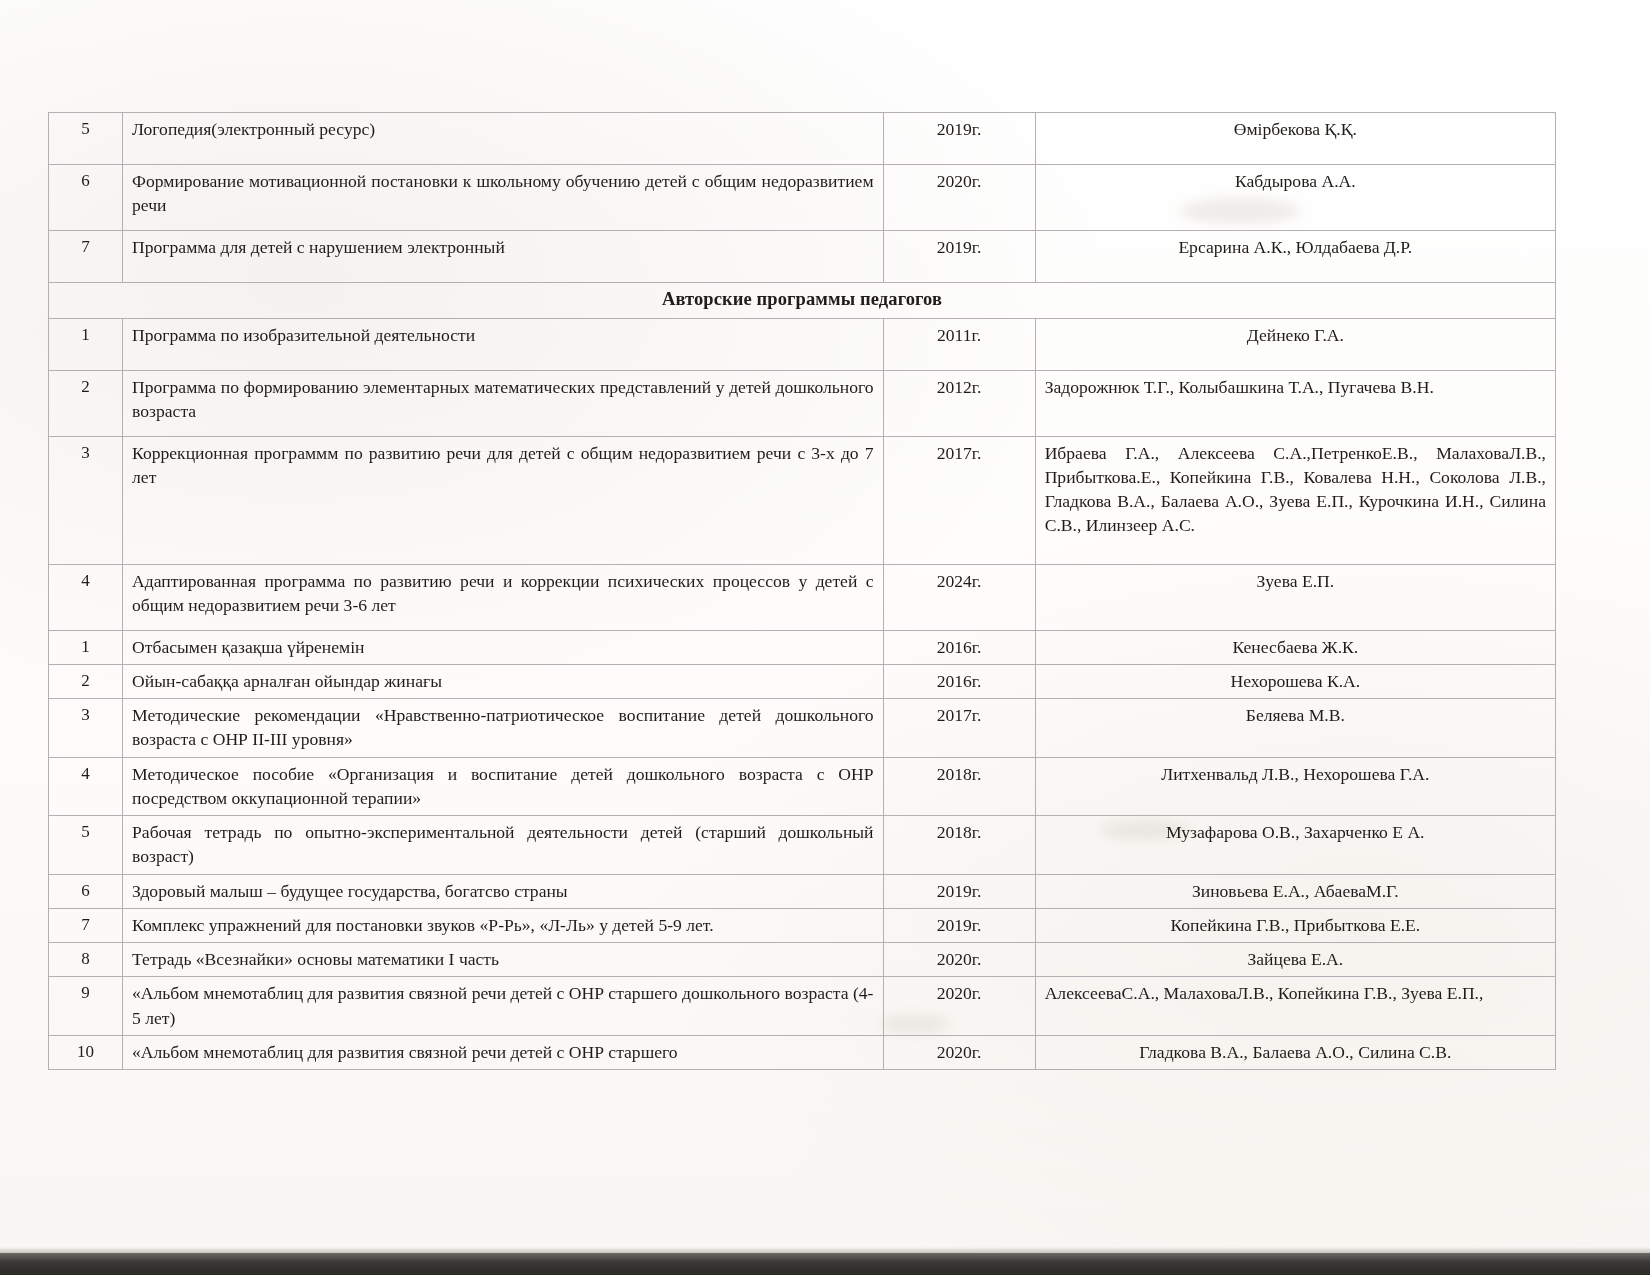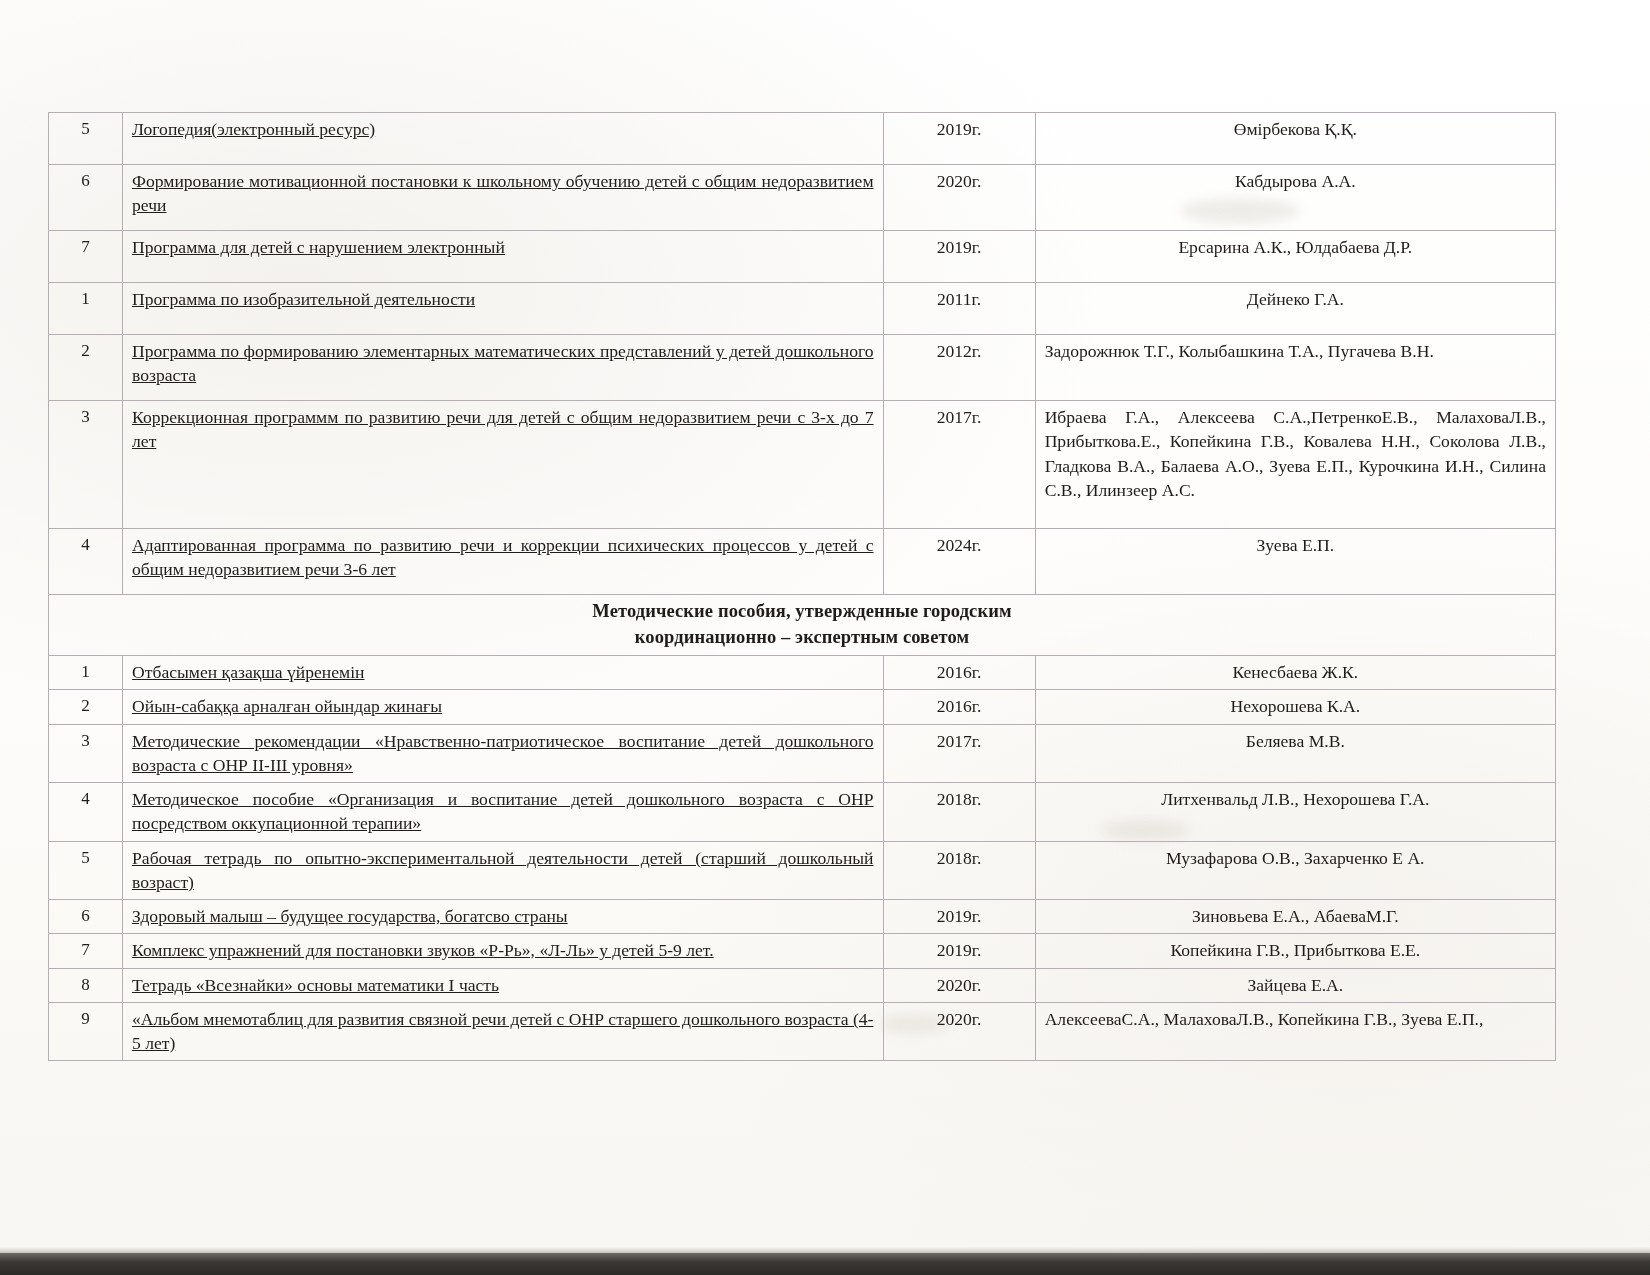--- a/index.html
+++ b/index.html
@@ -76,21 +76,20 @@
     border-color: #b6aeb4;
   }
 
   .c-num {
     width: 74px;
     text-align: center;
     padding-top: 4px;
   }
   .c-title {
     width: 760px;
-    text-decoration: underline;
   }
   .c-year {
     width: 152px;
     text-align: center;
   }
   .c-auth {
     width: 520px;
     text-align: center;
   }
 
@@ -162,20 +161,23 @@
         <td class="c-auth">Кабдырова А.А.</td>
       </tr>
 
       <tr class="h-mid">
         <td class="c-num num-cell">7</td>
         <td class="c-title">Программа для детей с нарушением электронный</td>
         <td class="c-year">2019г.</td>
         <td class="c-auth">Ерсарина А.К., Юлдабаева Д.Р.</td>
       </tr>
 
+      <tr class="section-head">
+        <td colspan="4">Авторские программы педагогов</td>
+      </tr>
 
       <tr class="h-mid">
         <td class="c-num num-cell">1</td>
         <td class="c-title">Программа  по изобразительной деятельности</td>
         <td class="c-year">2011г.</td>
         <td class="c-auth">Дейнеко Г.А.</td>
       </tr>
 
       <tr class="h-tall">
         <td class="c-num num-cell">2</td>
@@ -191,26 +193,20 @@
         <td class="c-auth just">Ибраева Г.А., Алексеева С.А.,ПетренкоЕ.В., МалаховаЛ.В., Прибыткова.Е., Копейкина Г.В., Ковалева Н.Н., Соколова Л.В., Гладкова В.А., Балаева А.О., Зуева Е.П., Курочкина И.Н., Силина С.В., Илинзеер А.С.</td>
       </tr>
 
       <tr class="h-tall">
         <td class="c-num num-cell">4</td>
         <td class="c-title just">Адаптированная программа по развитию речи и коррекции психических процессов у детей с общим недоразвитием речи 3-6 лет</td>
         <td class="c-year">2024г.</td>
         <td class="c-auth">Зуева Е.П.</td>
       </tr>
 
-      <tr class="section-head">
-        <td colspan="4">
-          <span class="line1">Методические пособия, утвержденные городским</span>
-          <span class="line2">координационно – экспертным советом</span>
-        </td>
-      </tr>
 
       <tr class="h-small">
         <td class="c-num num-cell">1</td>
         <td class="c-title">Отбасымен қазақша үйренемін</td>
         <td class="c-year">2016г.</td>
         <td class="c-auth">Кенесбаева Ж.К.</td>
       </tr>
 
       <tr class="h-small">
         <td class="c-num num-cell">2</td>
@@ -261,19 +257,25 @@
         <td class="c-auth">Зайцева Е.А.</td>
       </tr>
 
       <tr>
         <td class="c-num num-cell">9</td>
         <td class="c-title">«Альбом мнемотаблиц для развития связной речи детей с ОНР старшего дошкольного возраста (4-5 лет)</td>
         <td class="c-year">2020г.</td>
         <td class="c-auth just">АлексееваС.А., МалаховаЛ.В., Копейкина Г.В., Зуева Е.П.,</td>
       </tr>
 
+      <tr class="h-small">
+        <td class="c-num num-cell">10</td>
+        <td class="c-title">«Альбом мнемотаблиц для развития связной речи детей с ОНР старшего</td>
+        <td class="c-year">2020г.</td>
+        <td class="c-auth">Гладкова В.А., Балаева А.О., Силина С.В.</td>
+      </tr>
 
     </tbody>
   </table>
 
   <div id="bottom-bar-edge"></div>
   <div id="bottom-bar"></div>
 </div>
 
 </body></html>

